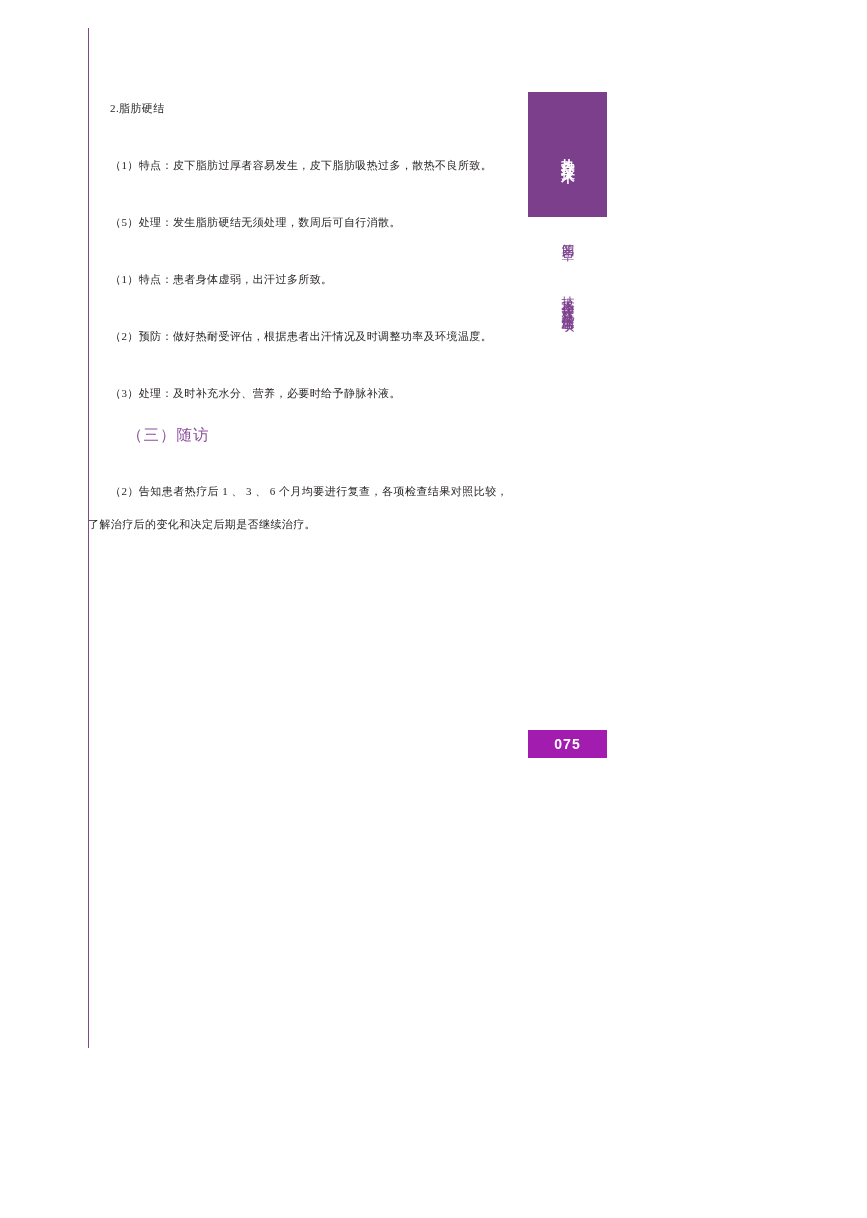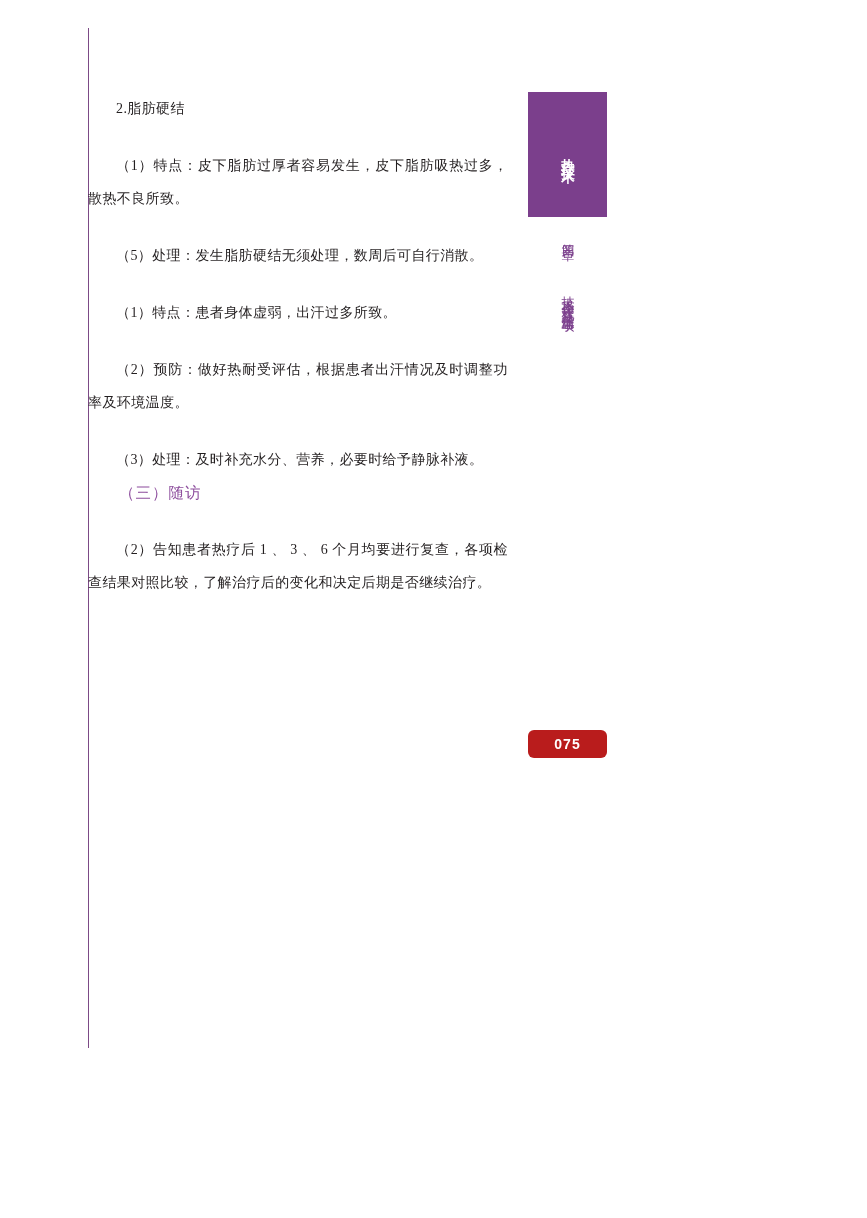--- a/index.html
+++ b/index.html
@@ -36,40 +36,40 @@
 
   
   .content {
     position: absolute;
     left: 88px;
     top: 92px;
     width: 420px;
   }
 
   .para {
-    font-size: 14px;
+    font-size: 11px;
     line-height: 33px;
     text-align: justify;
     text-justify: inter-ideograph;
     margin: 0;
     letter-spacing: 0.4px;
   }
   .para.indent {
     text-indent: 2em;
     margin-top: 24px;
   }
   .para.heading-num {
     text-indent: 2em;
   }
 
   .subhead {
     font-size: 15.5px;
     line-height: 33px;
     color: #8e4f9e;
-    margin: 0;
+    margin: 8px;
     text-indent: 2em;
     letter-spacing: 1px;
   }
 
   
   .side-tab {
     position: absolute;
     left: 528px;
     top: 92px;
     width: 79px;
@@ -122,26 +122,25 @@
     height: 10px;
   }
 
   
   .folio {
     position: absolute;
     left: 528px;
     top: 730px;
     width: 79px;
     height: 28px;
-    background: #b91c1c;
+    background: #a21caf;
     color: #ffffff;
     display: flex;
     align-items: center;
     justify-content: center;
-    border-radius: 6px;
   }
   .folio-num {
     font-family: "Liberation Sans", "DejaVu Sans", sans-serif;
     font-weight: bold;
     font-size: 14px;
     letter-spacing: 1px;
   }
 </style>
 </head>
 <body>

